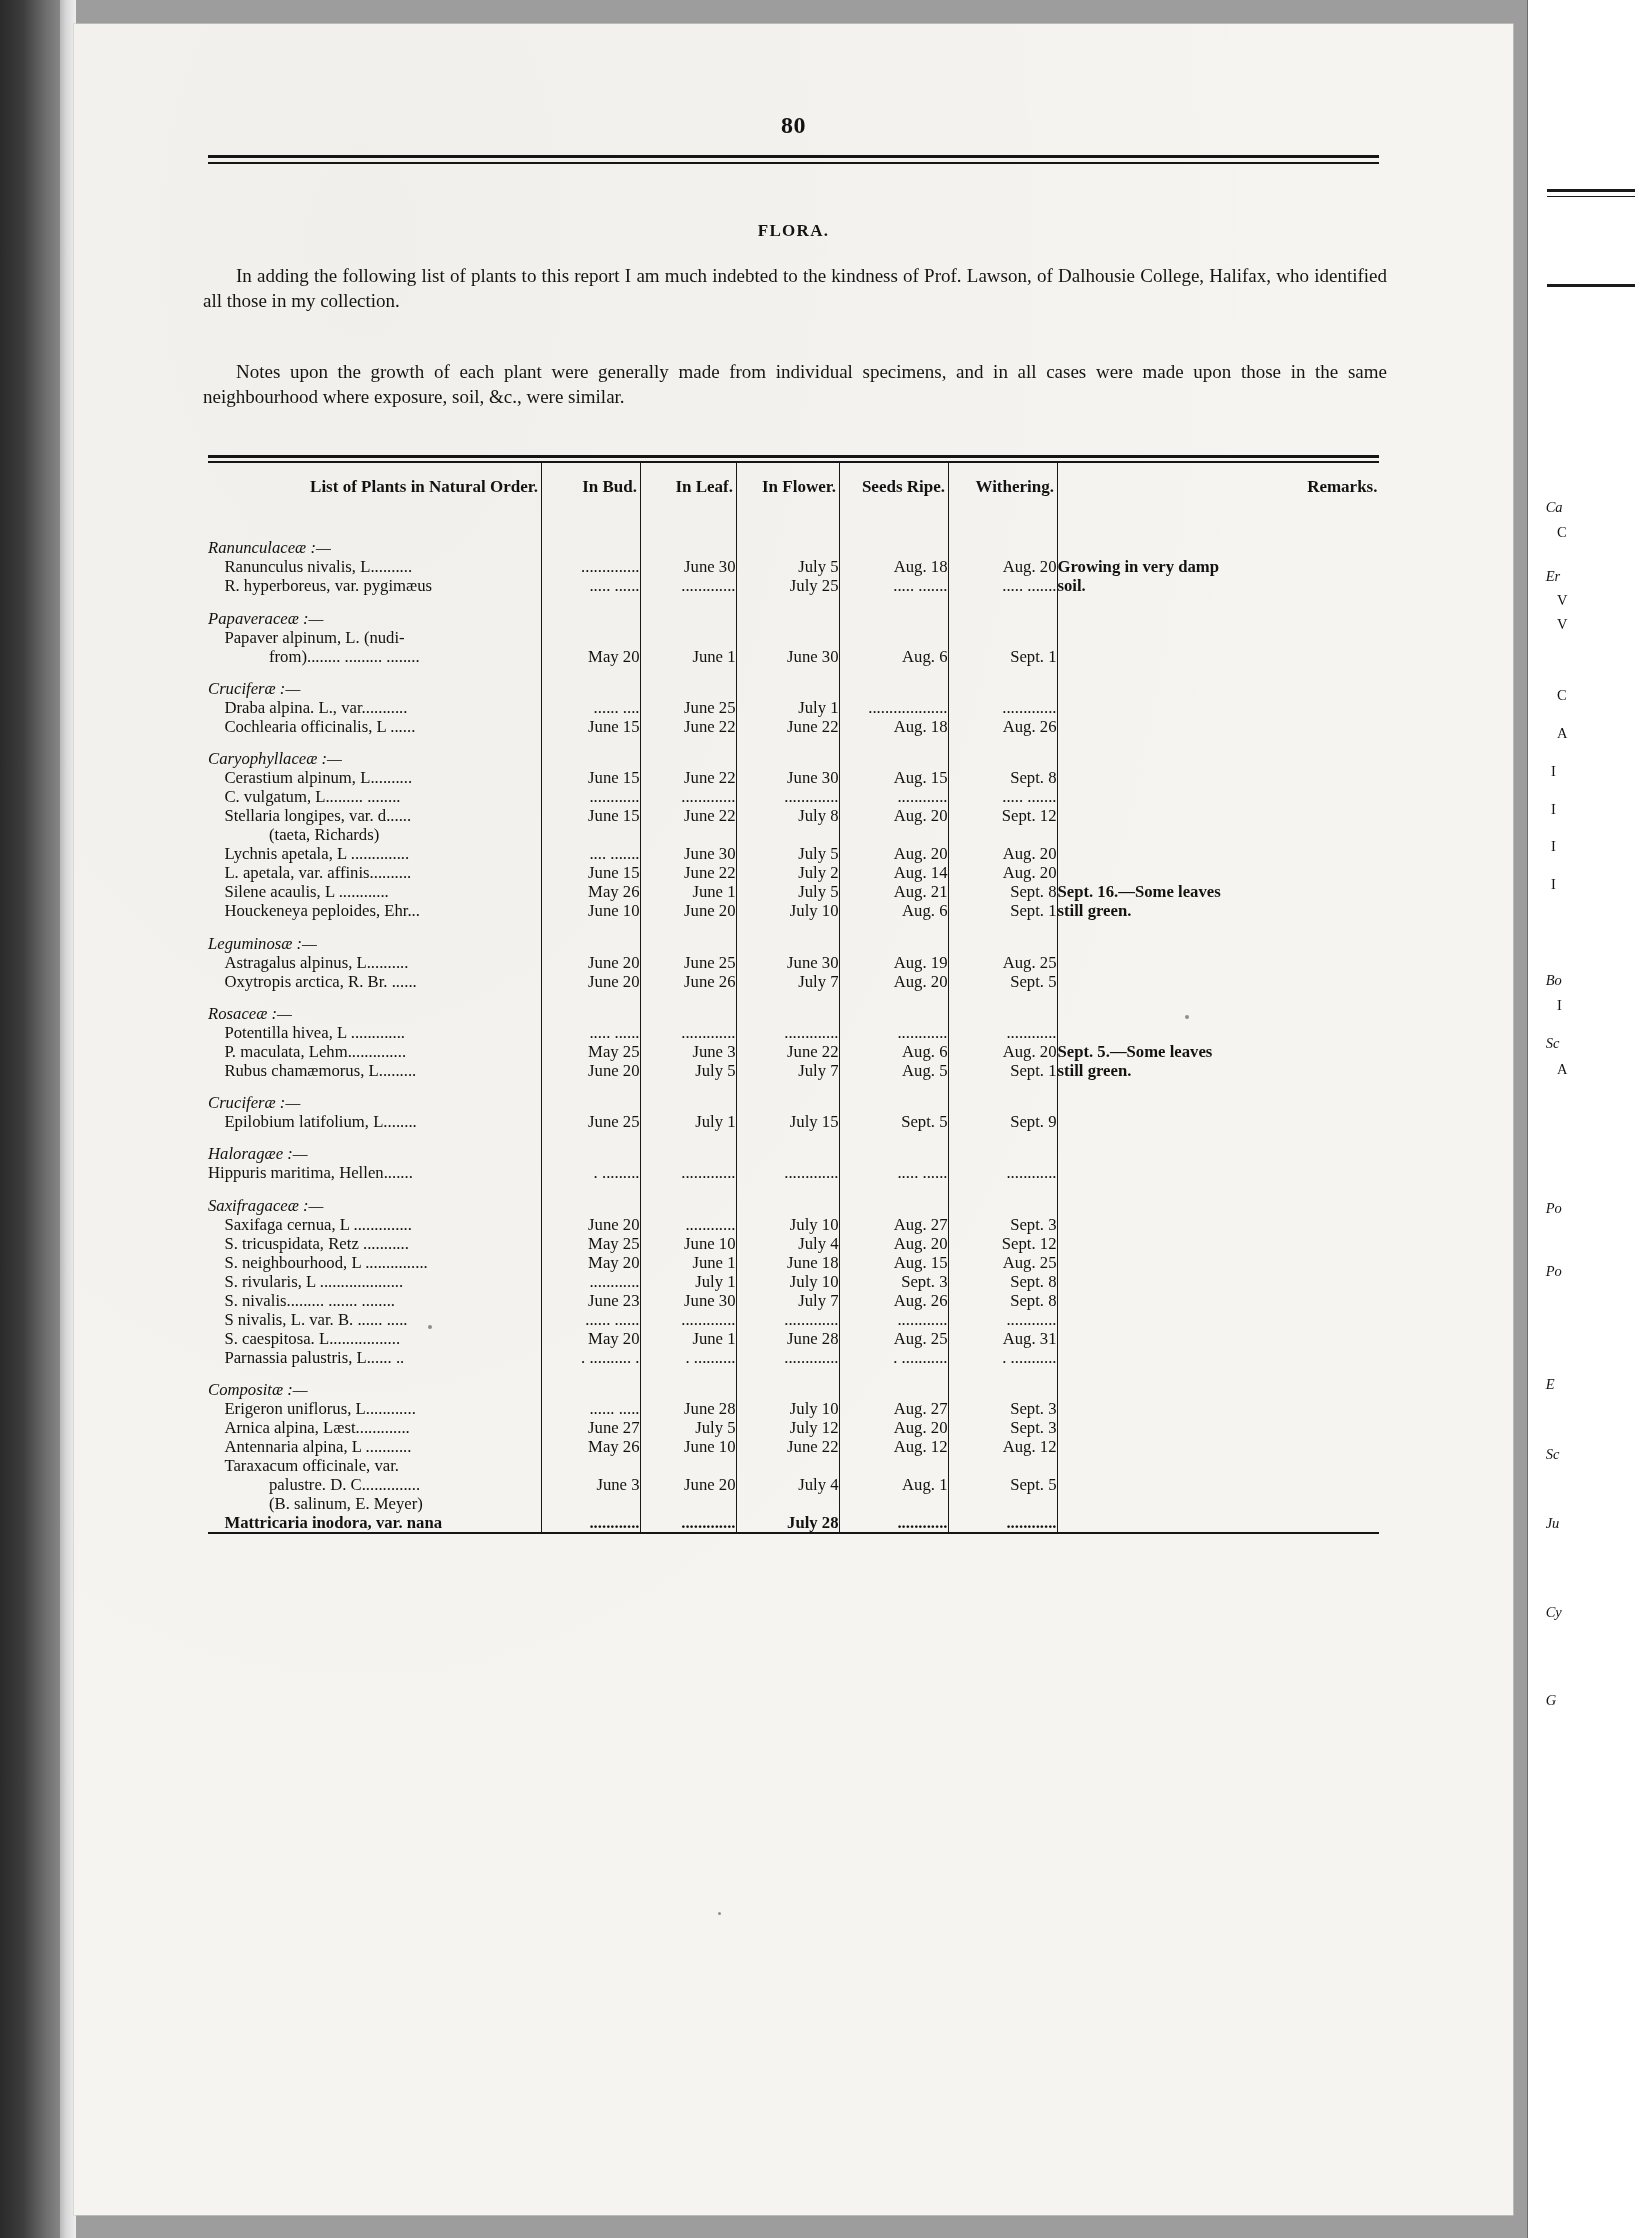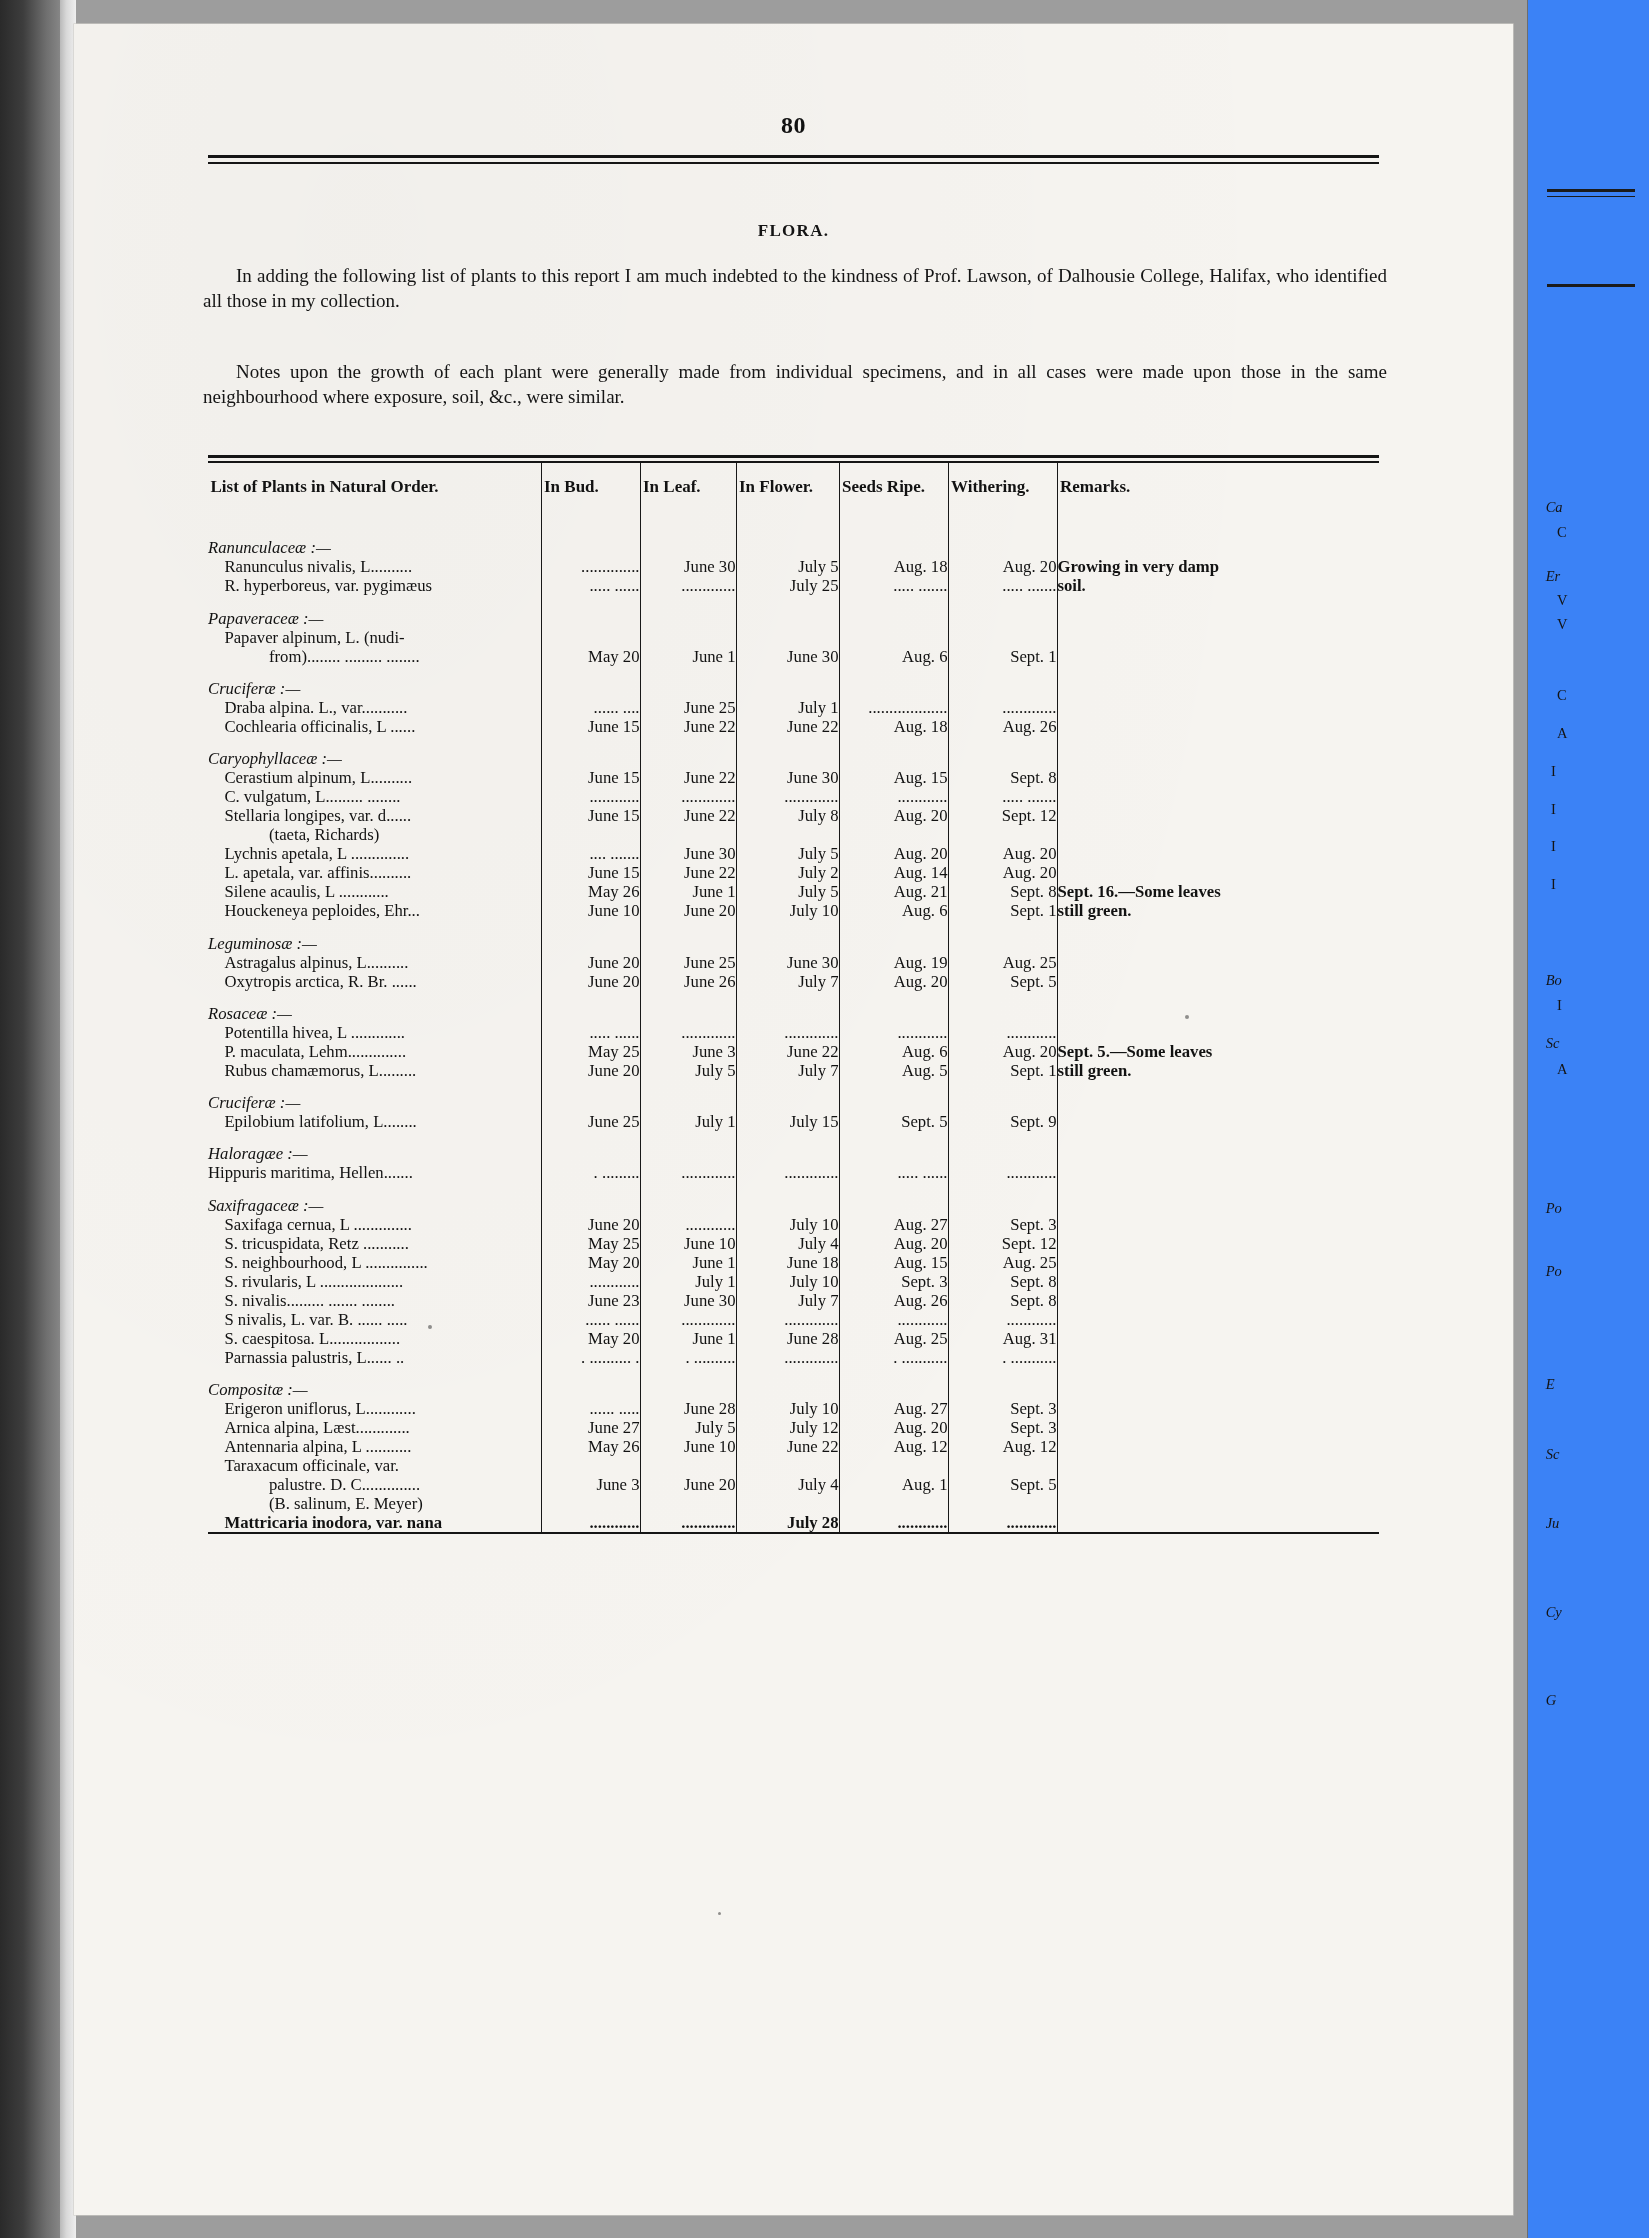--- a/index.html
+++ b/index.html
@@ -48,21 +48,21 @@
       radial-gradient(ellipse at 20% 10%, rgba(0,0,0,0.02), rgba(0,0,0,0) 60%),
       #f6f4f0;
   }
   
   .next-page {
     position: absolute;
     left: 1527px;
     top: 0;
     width: 122px;
     height: 2239px;
-    background: #3b82f6;
+    background: #ffffff;
     border-left: 1.9px solid #6d6d6d;
     overflow: hidden;
   }
   .next-page .np-rules {
     position: absolute;
     left: 19px;
     top: 189px;
     width: 88px;
   }
   .np-rule {
@@ -149,21 +149,21 @@
   table.flora col.c4 { width: 109px; }
   table.flora col.c5 { width: 109px; }
   table.flora col.c6 { width: 323px; }
 
   table.flora th, table.flora td {
     vertical-align: top;
     padding: 0;
   }
   table.flora th {
     font-weight: bold;
-    text-align: left;
+    text-align: right;
     font-size: 17px;
     padding: 14px 2.5px 16.4px 2.5px;
     line-height: 20px;
   }
   th.col-plants { text-align: center; }
   
   .vsep { border-left: 1.9px solid #181818; }
 
   .head-row th { border-bottom: 0; }
 

